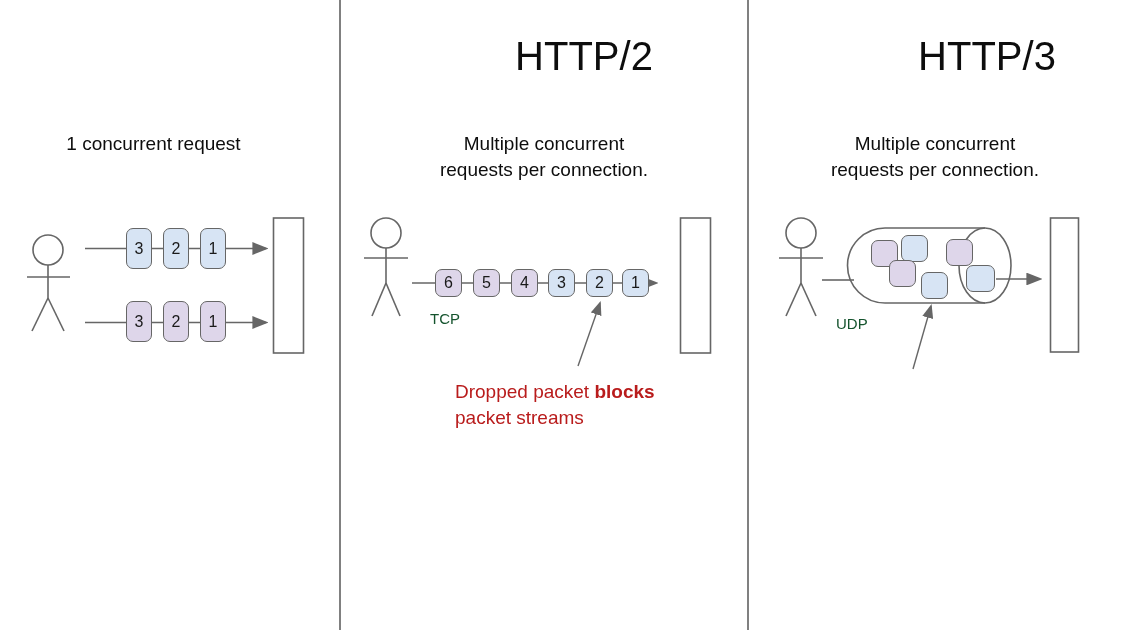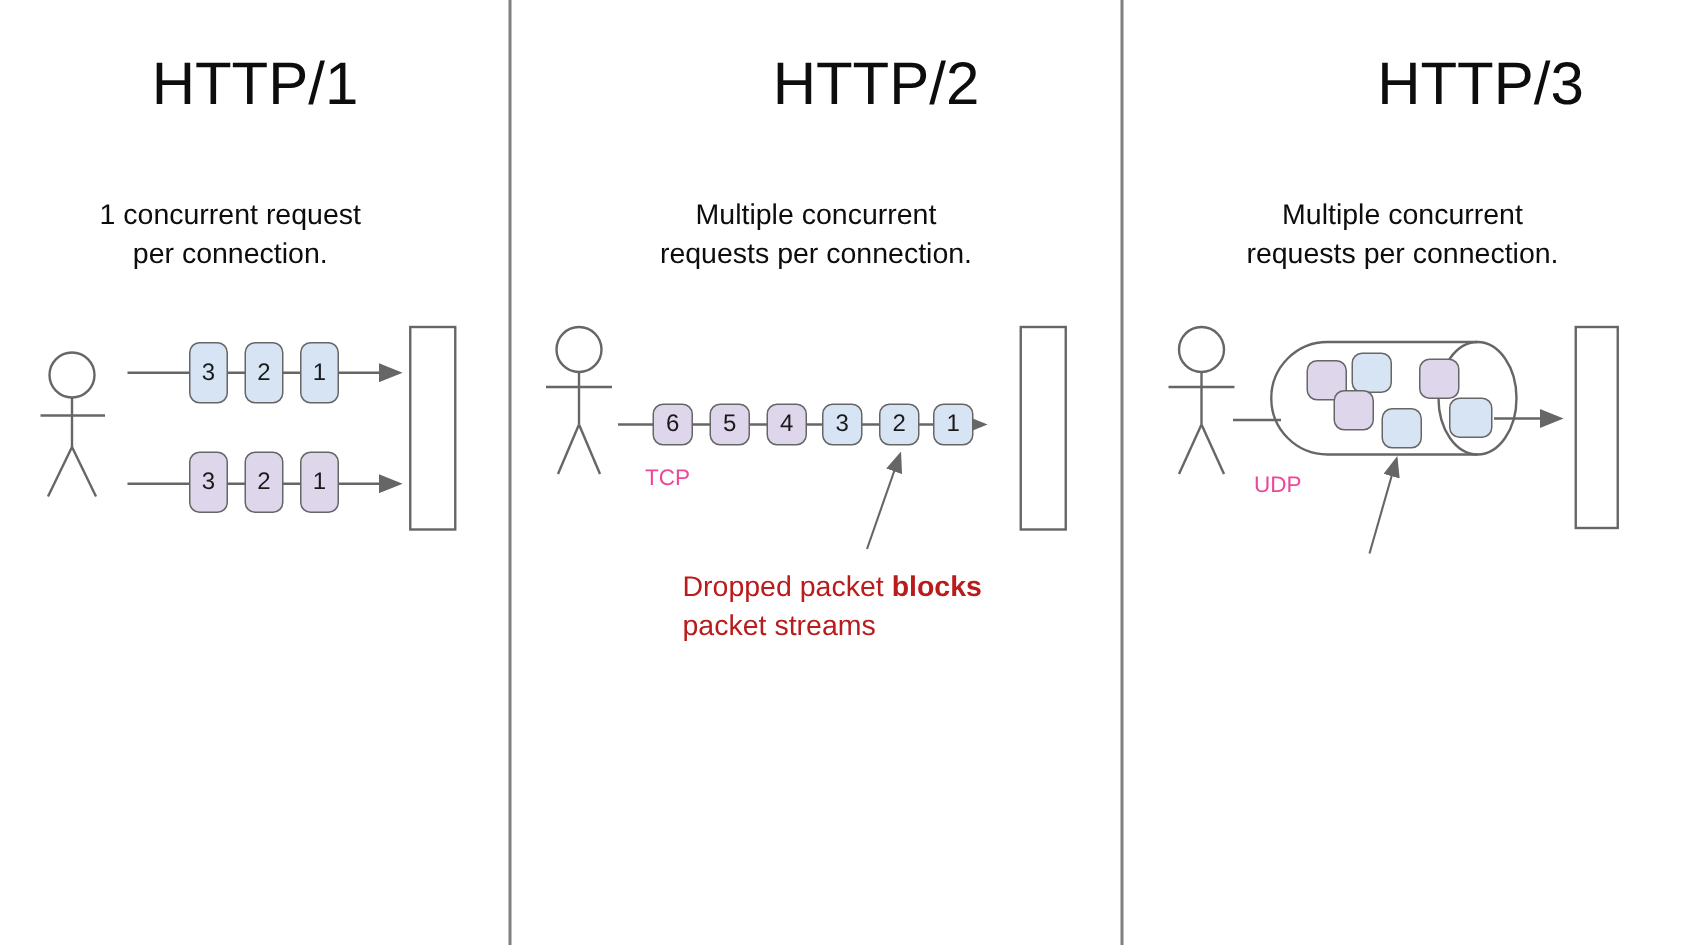--- a/index.html
+++ b/index.html
@@ -15,21 +15,21 @@
   .divider{position:absolute;top:0;height:630px;width:2px;background:var(--divider)}
   .art{position:absolute;left:0;top:0}
   .title{position:absolute;text-align:center;font-size:40px;line-height:46px;font-weight:400;color:#0d0d0d}
   .subtitle{position:absolute;text-align:center;font-size:19px;line-height:26px;color:#0d0d0d}
   .packet{
     position:absolute;border:1.6px solid var(--stroke);border-radius:7px;
     display:flex;align-items:center;justify-content:center;font-size:16px;color:#1a1a1a;
   }
   .packet.blue{background:var(--packet-blue)}
   .packet.purple{background:var(--packet-purple)}
-  .proto{position:absolute;font-size:15px;color:#ec4899}
+  .proto{position:absolute;font-size:15px;color:#14532d}
   .note{position:absolute;font-size:19px;line-height:26px;color:#b91c1c}
   .note b{font-weight:700}
 </style>
 </head>
 <body>
 
 <div class="canvas">
 
   <div class="divider" style="left:339px"></div>
   <div class="divider" style="left:747px"></div>
@@ -71,24 +71,22 @@
       <line x1="801" y1="283" x2="816" y2="316"></line>
     </g>
     <line x1="822" y1="280" x2="854" y2="280" stroke="var(--stroke)" stroke-width="1.6"></line>
     <path d="M985,228 L885,228 A37.5,37.5 0 0 0 885,303 L985,303" fill="none" stroke="var(--stroke)" stroke-width="1.6"></path>
     <ellipse cx="985" cy="265.5" rx="26" ry="37.5" fill="none" stroke="var(--stroke)" stroke-width="1.6"></ellipse>
     <line x1="996" y1="279" x2="1040" y2="279" stroke="var(--stroke)" stroke-width="1.6" marker-end="url(#arr)"></line>
     <line x1="913" y1="369" x2="931" y2="306" stroke="var(--stroke)" stroke-width="1.4" marker-end="url(#arr)"></line>
     <rect x="1050.5" y="218" width="28" height="134" fill="#ffffff" stroke="var(--stroke)" stroke-width="1.6"></rect>
   </svg>
 
-  <div class="title" style="left:0;width:340px;top:33px">HTTP/1</div>
   <div class="subtitle" style="left:0;width:307px;top:131px">
     <div>1 concurrent request</div>
-    <div>per connection.</div>
   </div>
 
   <div class="packet blue" style="left:126px;top:228px;width:26px;height:41px">3</div>
   <div class="packet blue" style="left:163px;top:228px;width:26px;height:41px">2</div>
   <div class="packet blue" style="left:200px;top:228px;width:26px;height:41px">1</div>
   <div class="packet purple" style="left:126px;top:301px;width:26px;height:41px">3</div>
   <div class="packet purple" style="left:163px;top:301px;width:26px;height:41px">2</div>
   <div class="packet purple" style="left:200px;top:301px;width:26px;height:41px">1</div>
 
   <div class="title" style="left:340px;width:488px;top:33px">HTTP/2</div>

